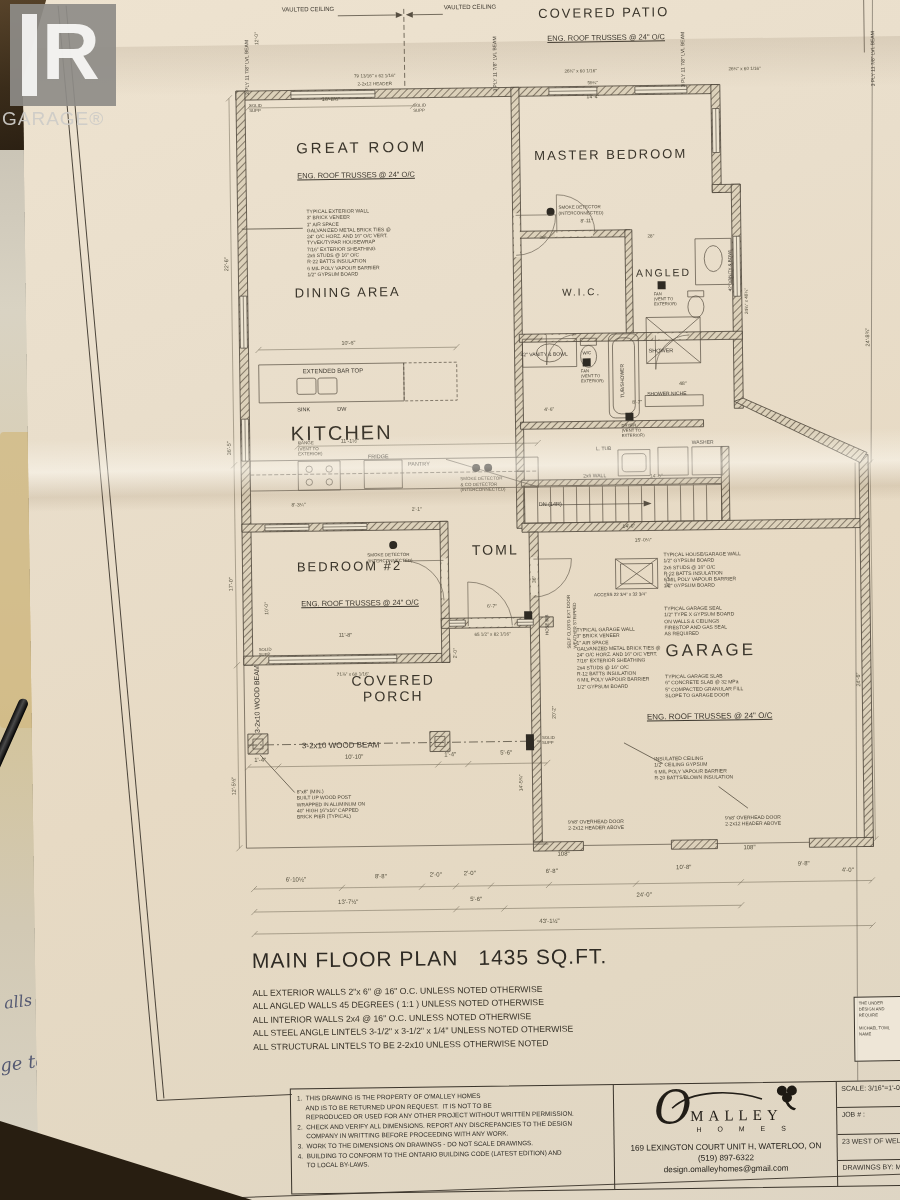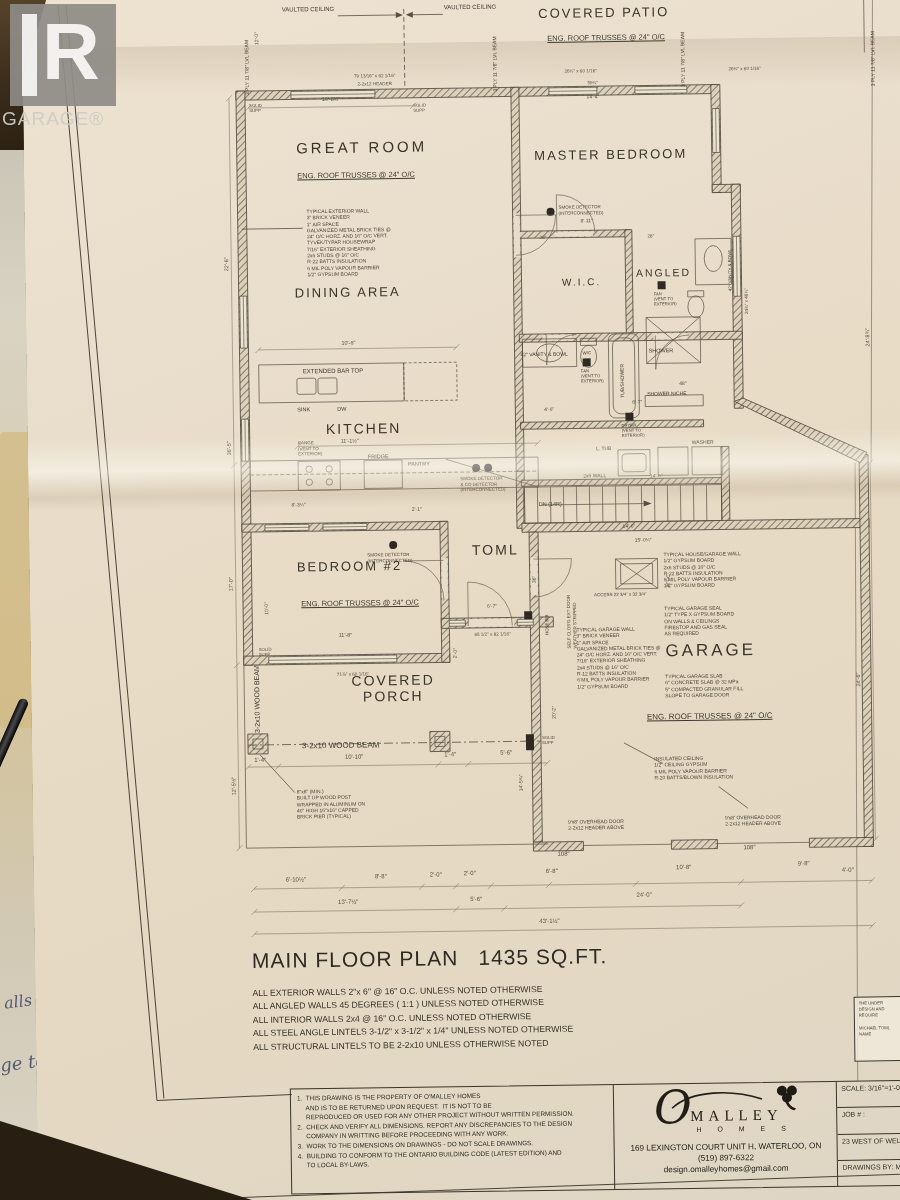--- a/index.html
+++ b/index.html
@@ -255,23 +255,23 @@
           <path d="M233,98l6,-6M233,465l6,-6M233,665l6,-6M233,848l6,-6"></path>
           <path d="M872,468V845"></path>
           <path d="M869,471l6,-6M869,848l6,-6"></path>
         </g>
       </svg>
 
       <div class="L C room" style="left:612px;top:8px;font-size:13px">COVERED PATIO</div>
       <div class="L C room" style="left:368px;top:138px;font-size:15px;letter-spacing:3px">GREAT ROOM</div>
       <div class="L C room" style="left:617px;top:150px;font-size:13px">MASTER BEDROOM</div>
       <div class="L C room" style="left:352px;top:284px;font-size:13px">DINING AREA</div>
-      <div class="L C room" style="left:586px;top:278px;font-size:10px">W.I.C.</div>
+      <div class="L C room" style="left:586px;top:288px;font-size:10px">W.I.C.</div>
       <div class="L C room" style="left:668px;top:270px;font-size:10.5px">ANGLED</div>
-      <div class="L C room" style="left:366px;top:420px;font-size:14px">KITCHEN</div>
+      <div class="L C room" style="left:344px;top:420px;font-size:20px">KITCHEN</div>
       <div class="L C room" style="left:496px;top:543px;font-size:14px">TOML</div>
       <div class="L C room" style="left:350px;top:558px;font-size:13px">BEDROOM #2</div>
       <div class="L C room" style="left:392px;top:672px;font-size:14px;text-align:center">COVERED
 PORCH</div>
       <div class="L C room" style="left:710px;top:644px;font-size:17px;letter-spacing:3px">GARAGE</div>
 
       <div class="L C u" style="left:614px;top:36px;font-size:7.5px">ENG. ROOF TRUSSES @ 24" O/C</div>
       <div class="L C u" style="left:362px;top:170px;font-size:7.5px">ENG. ROOF TRUSSES @ 24" O/C</div>
       <div class="L C u" style="left:360px;top:598px;font-size:7.5px">ENG. ROOF TRUSSES @ 24" O/C</div>
       <div class="L C u" style="left:708px;top:716px;font-size:8px">ENG. ROOF TRUSSES @ 24" O/C</div>

